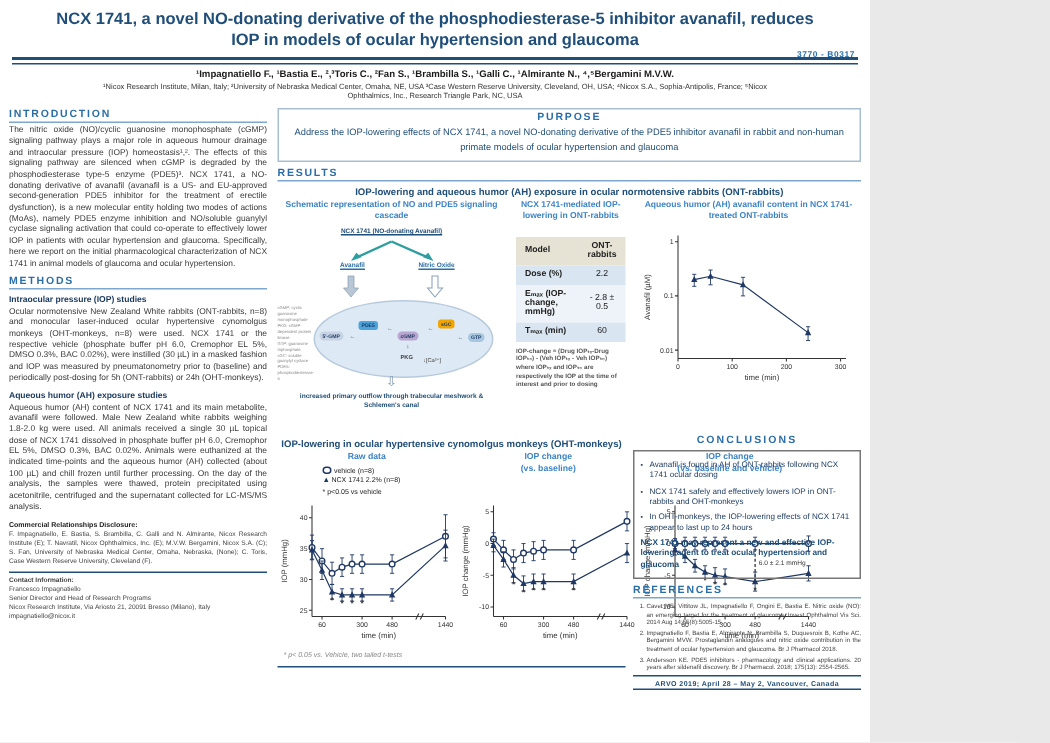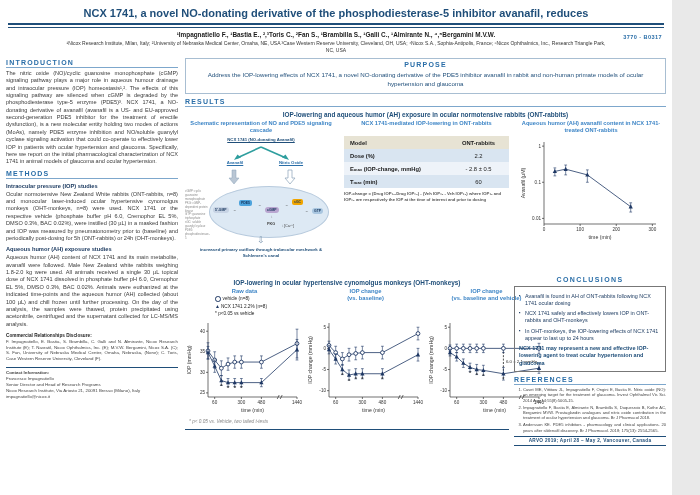--- a/index.html
+++ b/index.html
@@ -1,16 +1,16 @@
 <!DOCTYPE html>
 <html><head>
 <meta charset="utf-8">
 <style>
   html,body{margin:0;padding:0;background:#e9e9e9;}
-  .poster{position:relative;width:672px;height:495px;background:#fff;overflow:hidden;
+  .poster{position:relative;width:580px;height:495px;background:#fff;overflow:hidden;
     font-family:"Liberation Sans","DejaVu Sans",sans-serif;color:#333;}
   
   header{position:relative;padding:6px 8px 0;}
   .title-line{ text-align:center;color:#1f4e79;font-weight:bold;font-size:11px;line-height:1.3;}
   .poster-num{position:absolute;right:10px;top:34px;color:#2a6ea8;font-size:5.6px;font-weight:bold;letter-spacing:.4px;}
   .rule{margin-top:3px;border-top:2.5px solid #1f4e79;border-bottom:1px solid #1f4e79;height:2px;}
   .authors{text-align:center;font-size:6.4px;font-weight:bold;margin-top:3px;color:#1a1a1a;}
   .affils{text-align:center;font-size:5px;margin-top:2px;color:#333;line-height:1.35;padding:0 56px;}
   
   .cols{display:flex;gap:7px;padding:1px 6px 0 6px;}
@@ -93,20 +93,21 @@
     padding:1.5px 0;font-size:4.7px;font-weight:bold;color:#1f4e79;text-align:center;letter-spacing:.3px;}
 </style>
 </head>
 <body>
 
 <div class="poster">
 
   <header>
     <div class="title-line">
       <div>NCX 1741, a novel NO-donating derivative of the phosphodiesterase-5 inhibitor avanafil, reduces</div>
+      <div>IOP in models of ocular hypertension and glaucoma</div>
     </div>
     <div class="poster-num">3770 - B0317</div>
     <div class="rule"></div>
     <div class="authors">¹Impagnatiello F., ¹Bastia E., ²,³Toris C., ²Fan S., ¹Brambilla S., ¹Galli C., ¹Almirante N., ⁴,⁵Bergamini M.V.W.</div>
     <div class="affils">¹Nicox Research Institute, Milan, Italy; ²University of Nebraska Medical Center, Omaha, NE, USA ³Case Western Reserve University, Cleveland, OH, USA; ⁴Nicox S.A., Sophia-Antipolis, France; ⁵Nicox Ophthalmics, Inc., Research Triangle Park, NC, USA</div>
   </header>
 
   <div class="cols">
 
     <div class="col-left">

